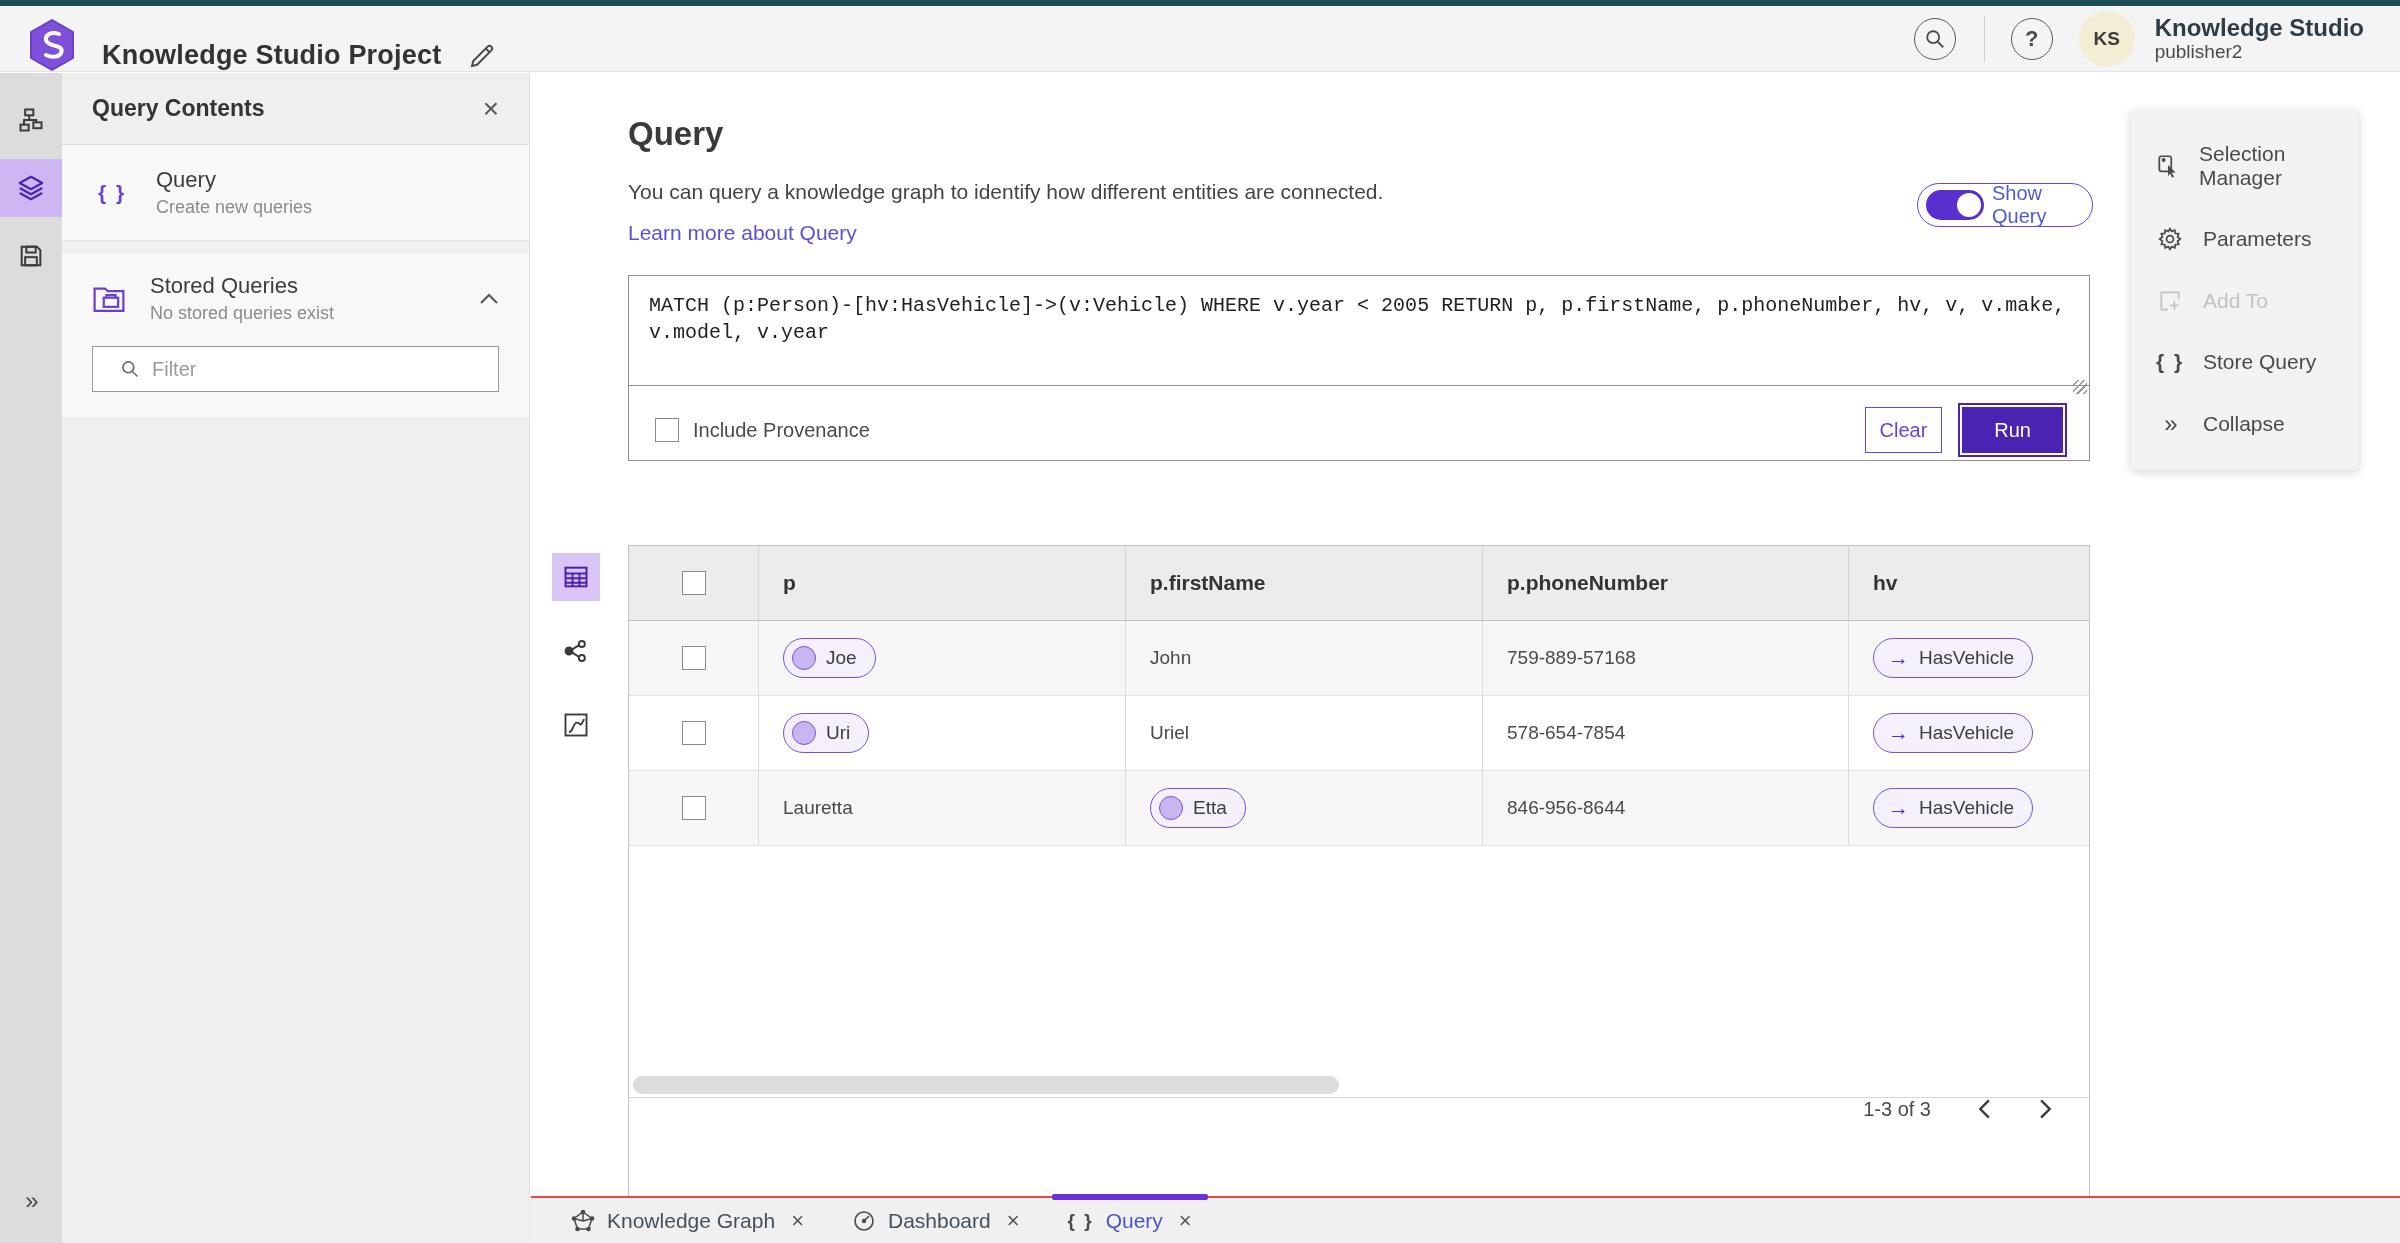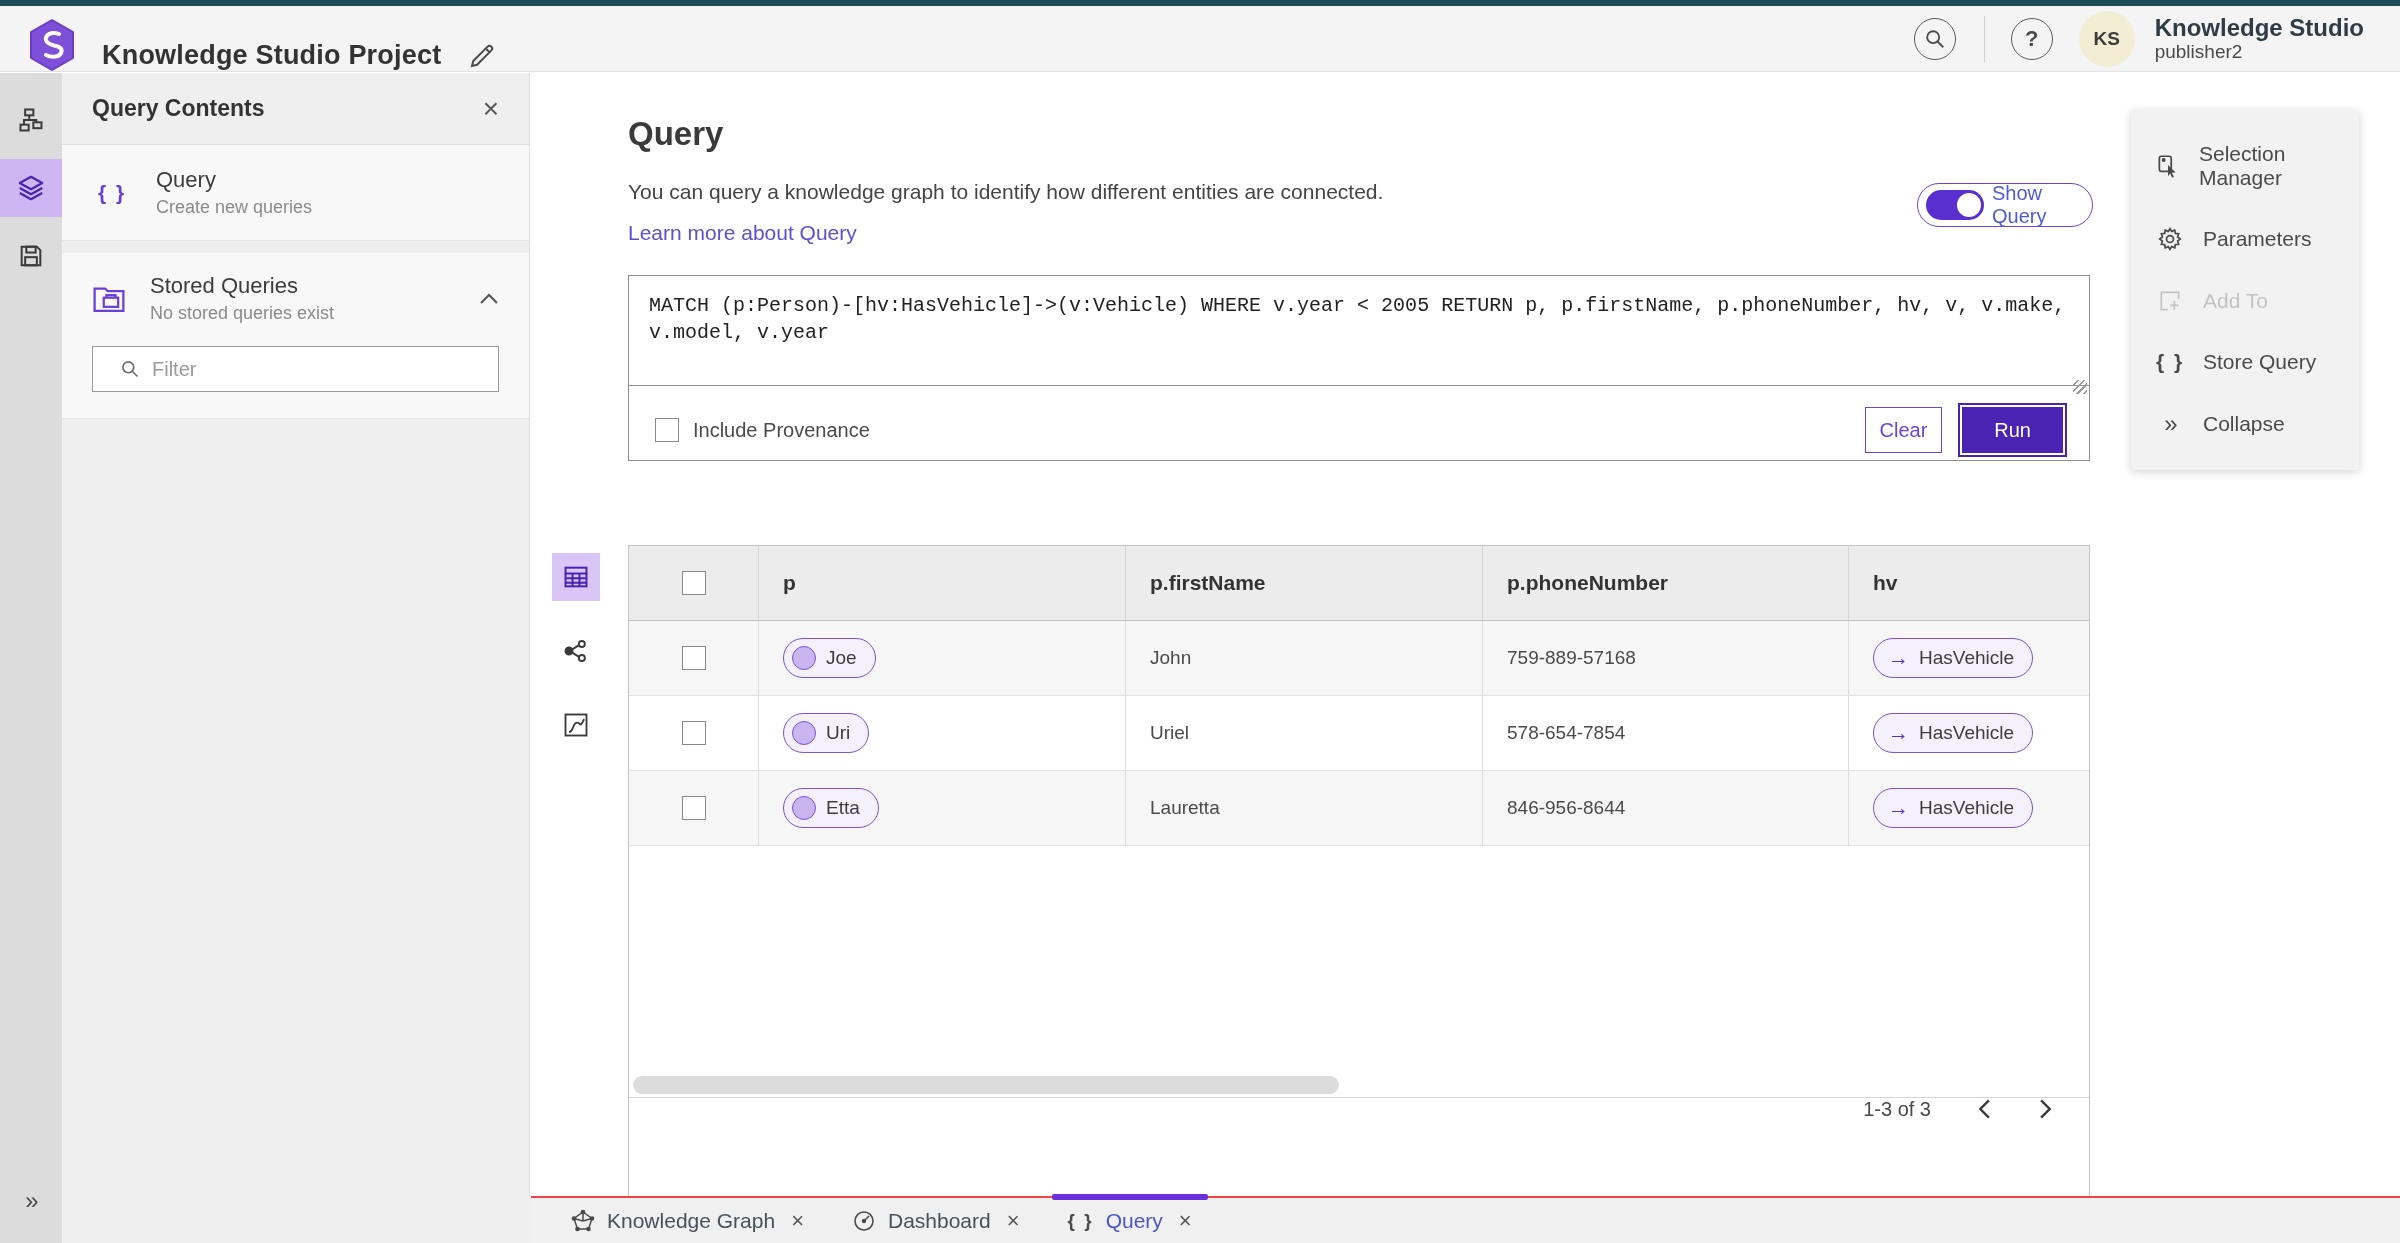--- a/index.html
+++ b/index.html
@@ -325,27 +325,27 @@
               <span class="edge-arrow">→</span>
               <span>HasVehicle</span>
             </span>
           </div>
       </div>
 
       <div class="t-grid t-row odd">
         <div class="cell-chk">
             <div class="chk"></div>
           </div>
+        <div>Lauretta</div>
         <div>
             <span class="node-pill">
               <span class="node-dot"></span>
               <span>Etta</span>
             </span>
           </div>
-        <div>Lauretta</div>
         <div>846-956-8644</div>
         <div>
             <span class="edge-pill">
               <span class="edge-arrow">→</span>
               <span>HasVehicle</span>
             </span>
           </div>
       </div>
 
       <div class="t-scroll">

